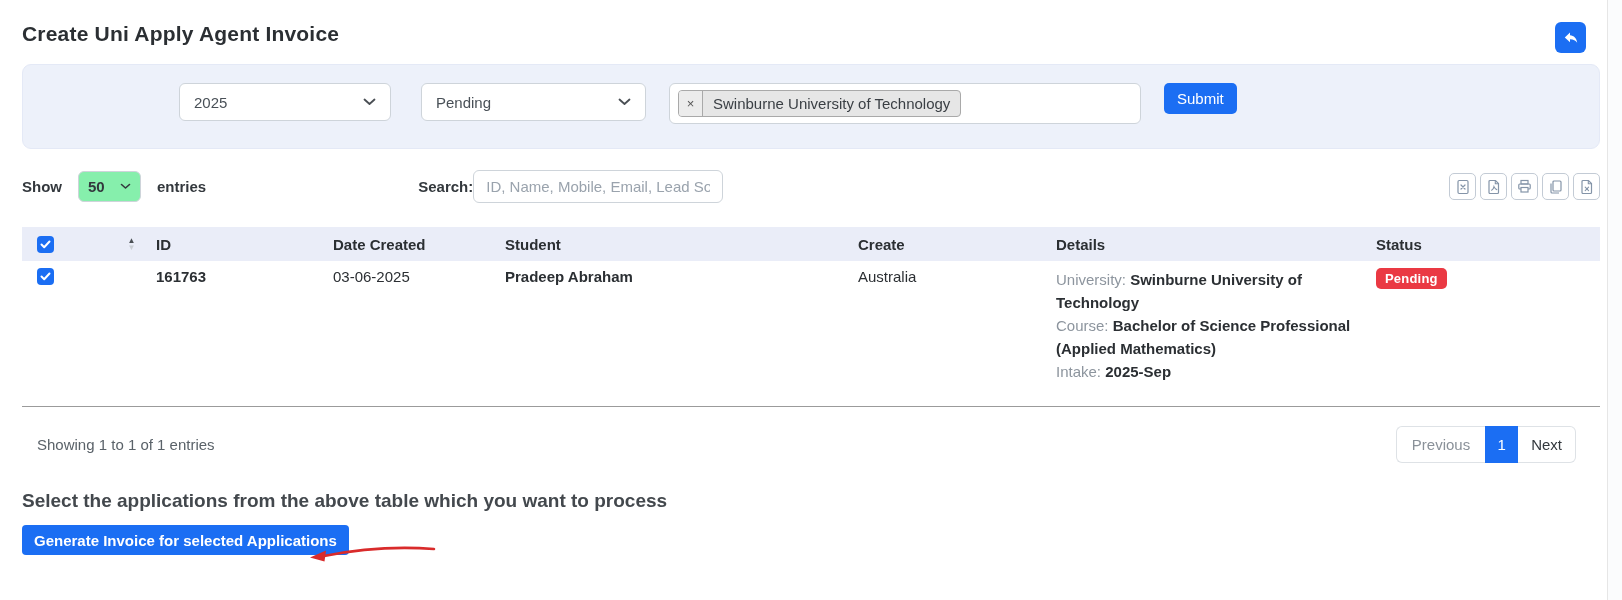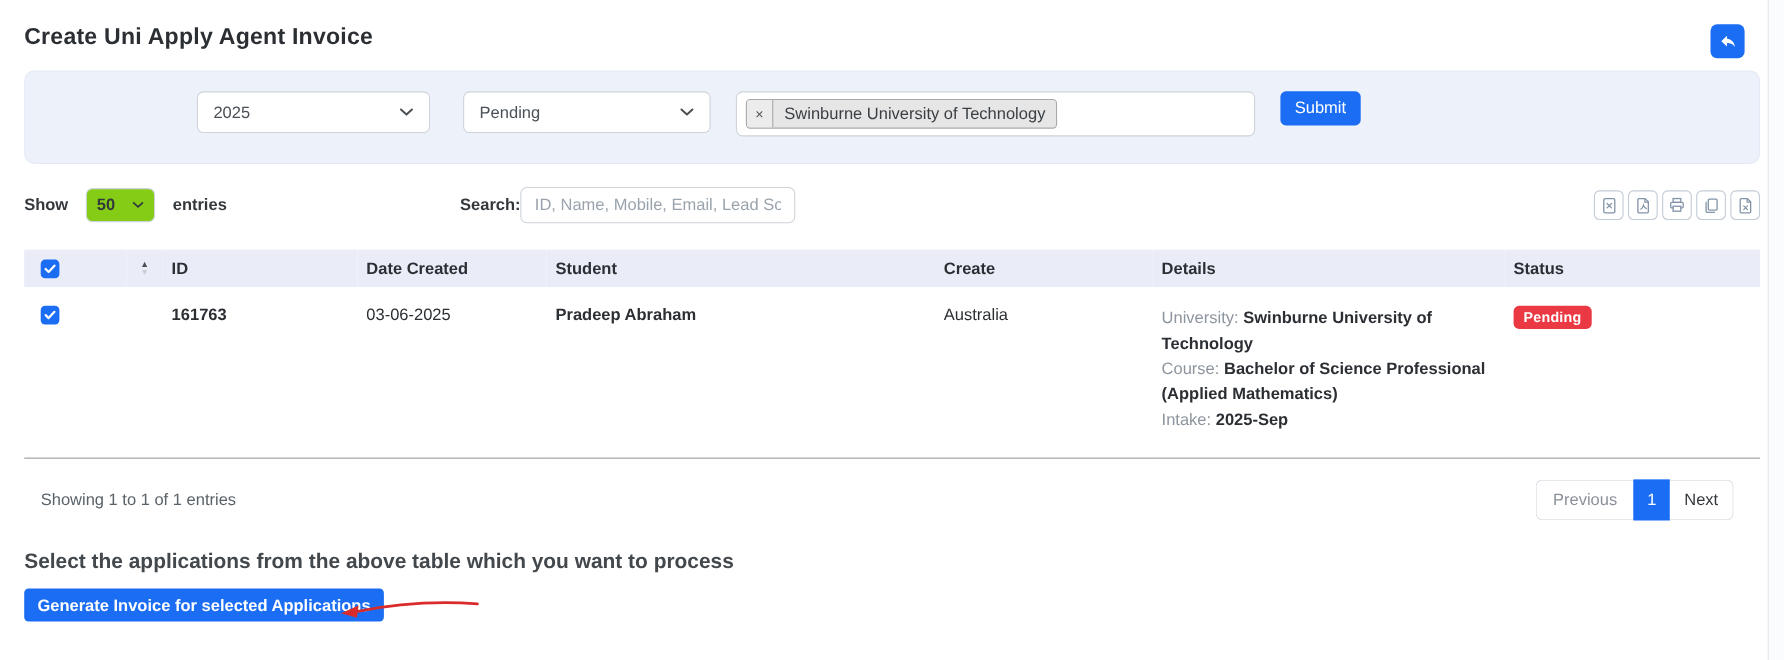--- a/index.html
+++ b/index.html
@@ -54,21 +54,21 @@
     height: 31px; padding: 0 13px; font-size: 15px; font-weight: 400; cursor: pointer;
     font-family: "Liberation Sans", sans-serif;
   }
 
   
   .controls-row { display: flex; align-items: center; margin-top: 21px; }
   .show-group { display: flex; align-items: center; gap: 16px; font-size: 15px; font-weight: 700; color: #33383d; }
   .entries-select {
     height: 31px; width: 63px; border: 1px solid #ced4da; border-radius: 6px;
     display: flex; align-items: center; justify-content: space-between; padding: 0 9px;
-    font-size: 15px; font-weight: 700; color: #33383d; background: #84cc16; cursor: pointer;
+    font-size: 15px; font-weight: 700; color: #33383d; background: #86efac; cursor: pointer;
   }
   .search-group { display: flex; align-items: center; gap: 0; margin-left: 212px; }
   .search-label { font-size: 15px; font-weight: 700; color: #33383d; }
   .search-input {
     width: 250px; height: 33px; border: 1px solid #ced4da; border-radius: 6px;
     padding: 0 12px; font-size: 15px; font-family: "Liberation Sans", sans-serif;
     color: #495057; outline: none;
   }
   .search-input::placeholder { color: #9aa3ad; }
   .export-group { margin-left: auto; display: flex; gap: 4px; }
@@ -85,21 +85,21 @@
   }
   .col-check { width: 93px; }
   .col-sort { width: 33px; }
   .col-id { width: 177px; }
   .col-date { width: 172px; }
   .col-student { width: 353px; }
   .col-country { width: 198px; }
   .col-details { width: 320px; }
   .apps-table thead th:first-child { padding-left: 15px; }
   .apps-table tbody td {
-    padding: 17px 8px 23px 8px; vertical-align: top; font-size: 15px; color: #2b2f33;
+    padding: 7px 8px 23px 8px; vertical-align: top; font-size: 15px; color: #2b2f33;
     border-bottom: 1px solid #9b9b9b;
   }
   .apps-table tbody td:first-child { padding-left: 15px; }
   .cell-bold { font-weight: 700; }
   .sort-stack { display: flex; flex-direction: column; align-items: center; line-height: 7px; cursor: pointer; }
   .sort-asc { font-size: 8px; color: #4a4f54; }
   .sort-desc { font-size: 8px; color: #c9ced4; }
   .checkbox {
     width: 17px; height: 17px; background: #1b6ef3; border-radius: 4px;
     display: flex; align-items: center; justify-content: center; cursor: pointer;

